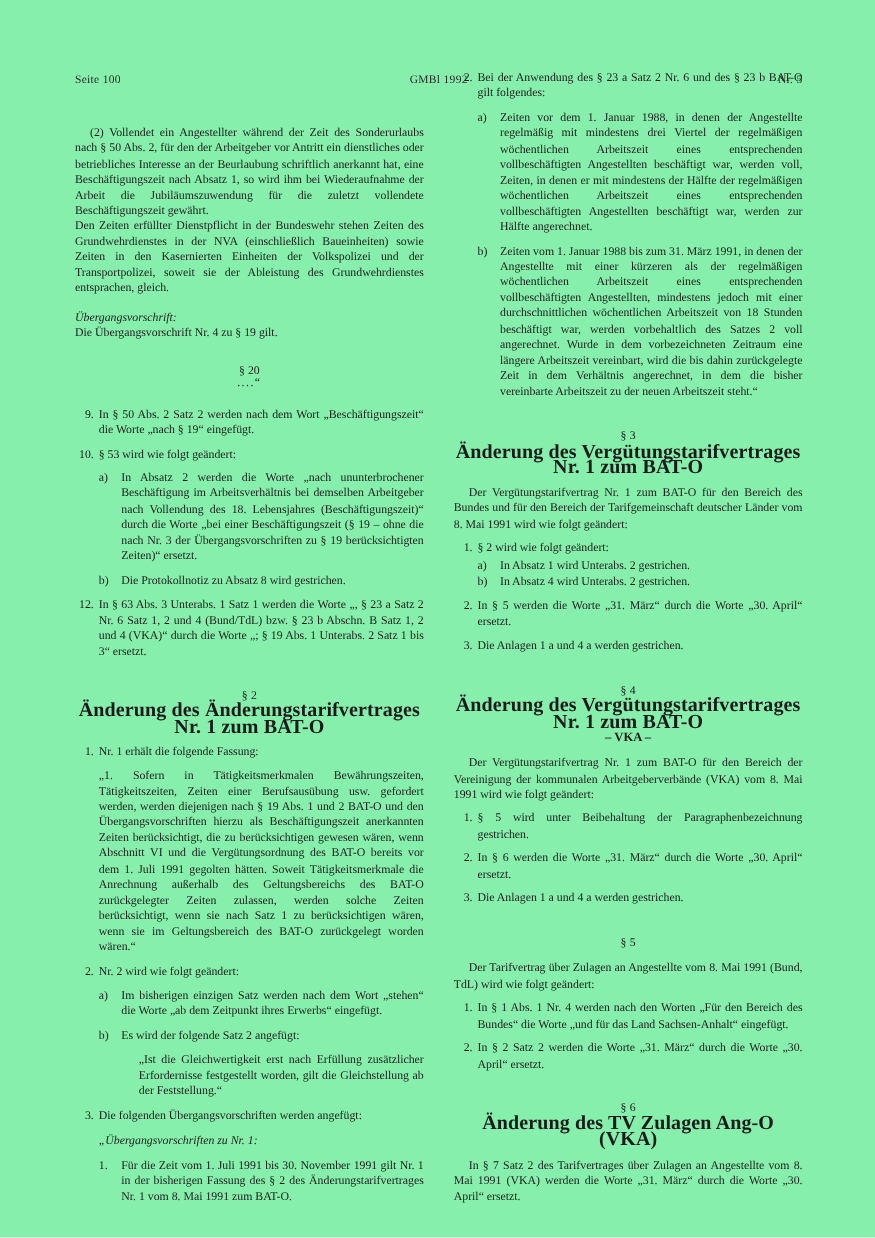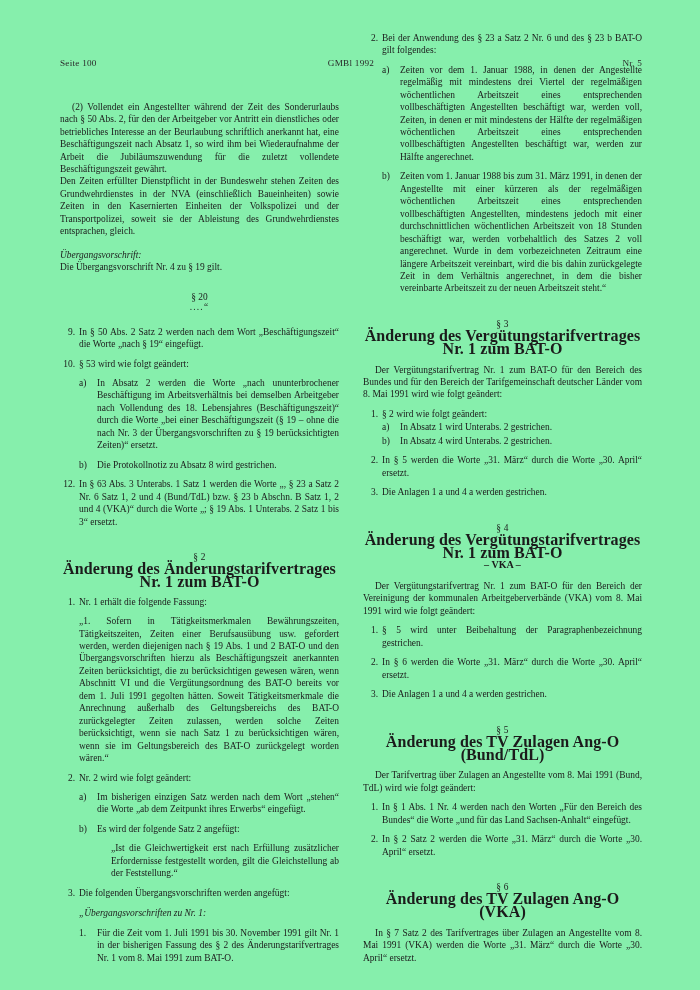--- a/index.html
+++ b/index.html
@@ -292,21 +292,20 @@
         <span class="marker">2.</span>
         <span class="body">In § 6 werden die Worte „31. März“ durch die Worte „30. April“ ersetzt.</span>
       </div>
       <div class="item lvl1">
         <span class="marker">3.</span>
         <span class="body">Die Anlagen 1 a und 4 a werden gestrichen.</span>
       </div>
 
       <div class="sec">
         <div class="sec-num">§ 5</div>
-        <div class="sec-title">Änderung des TV Zulagen Ang-O (Bund/TdL)</div>
       </div>
       <p class="p indent gap-s">Der Tarifvertrag über Zulagen an Angestellte vom 8. Mai 1991 (Bund, TdL) wird wie folgt geändert:</p>
 
       <div class="item lvl1">
         <span class="marker">1.</span>
         <span class="body">In § 1 Abs. 1 Nr. 4 werden nach den Worten „Für den Bereich des Bundes“ die Worte „und für das Land Sachsen-Anhalt“ eingefügt.</span>
       </div>
       <div class="item lvl1">
         <span class="marker">2.</span>
         <span class="body">In § 2 Satz 2 werden die Worte „31. März“ durch die Worte „30. April“ ersetzt.</span>

